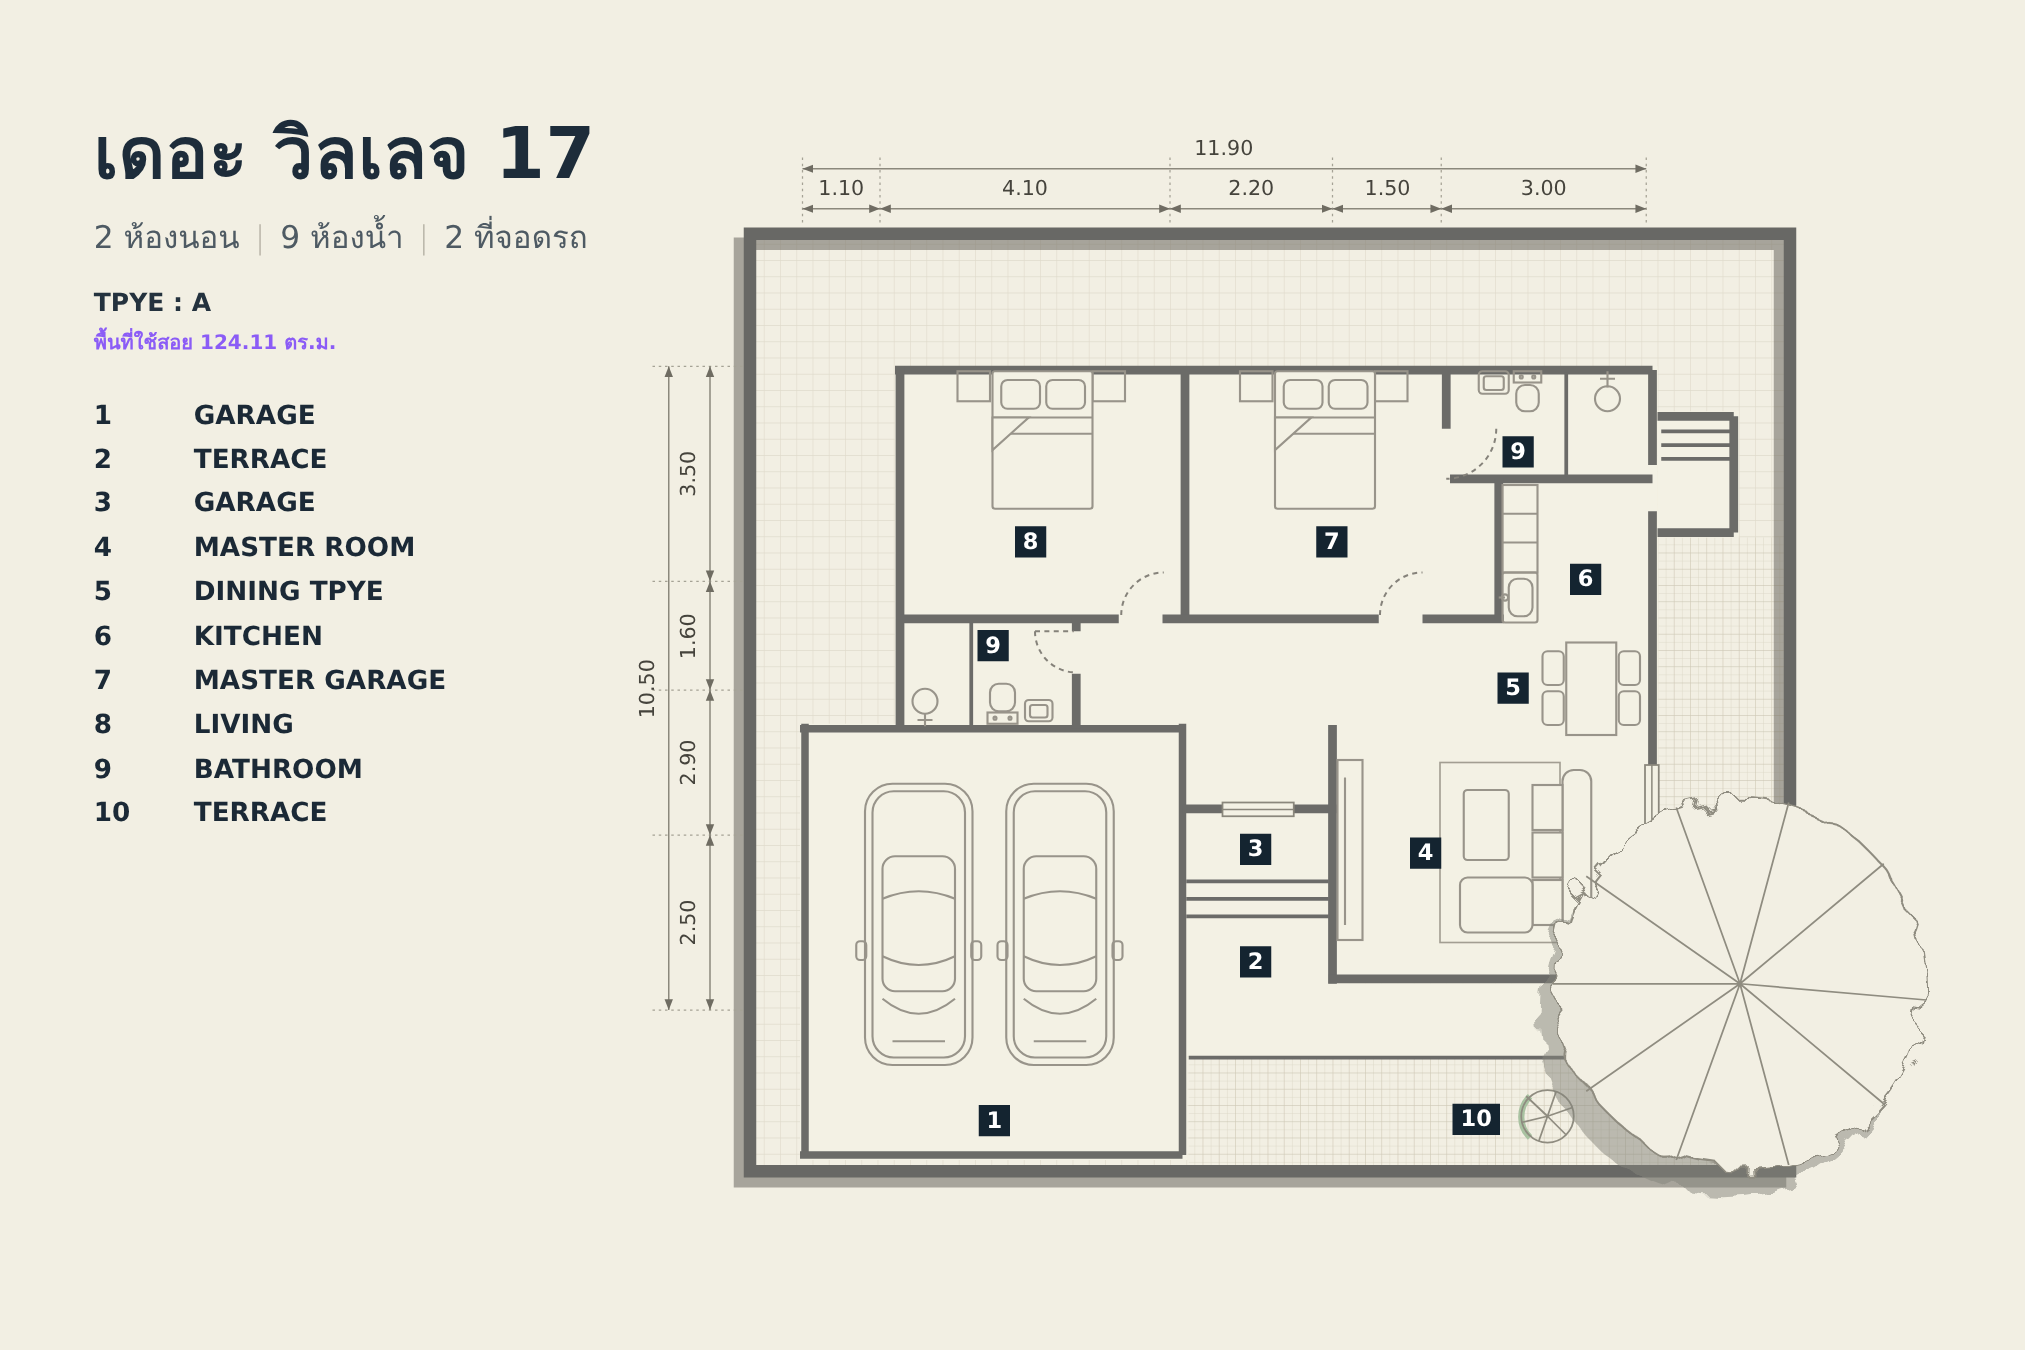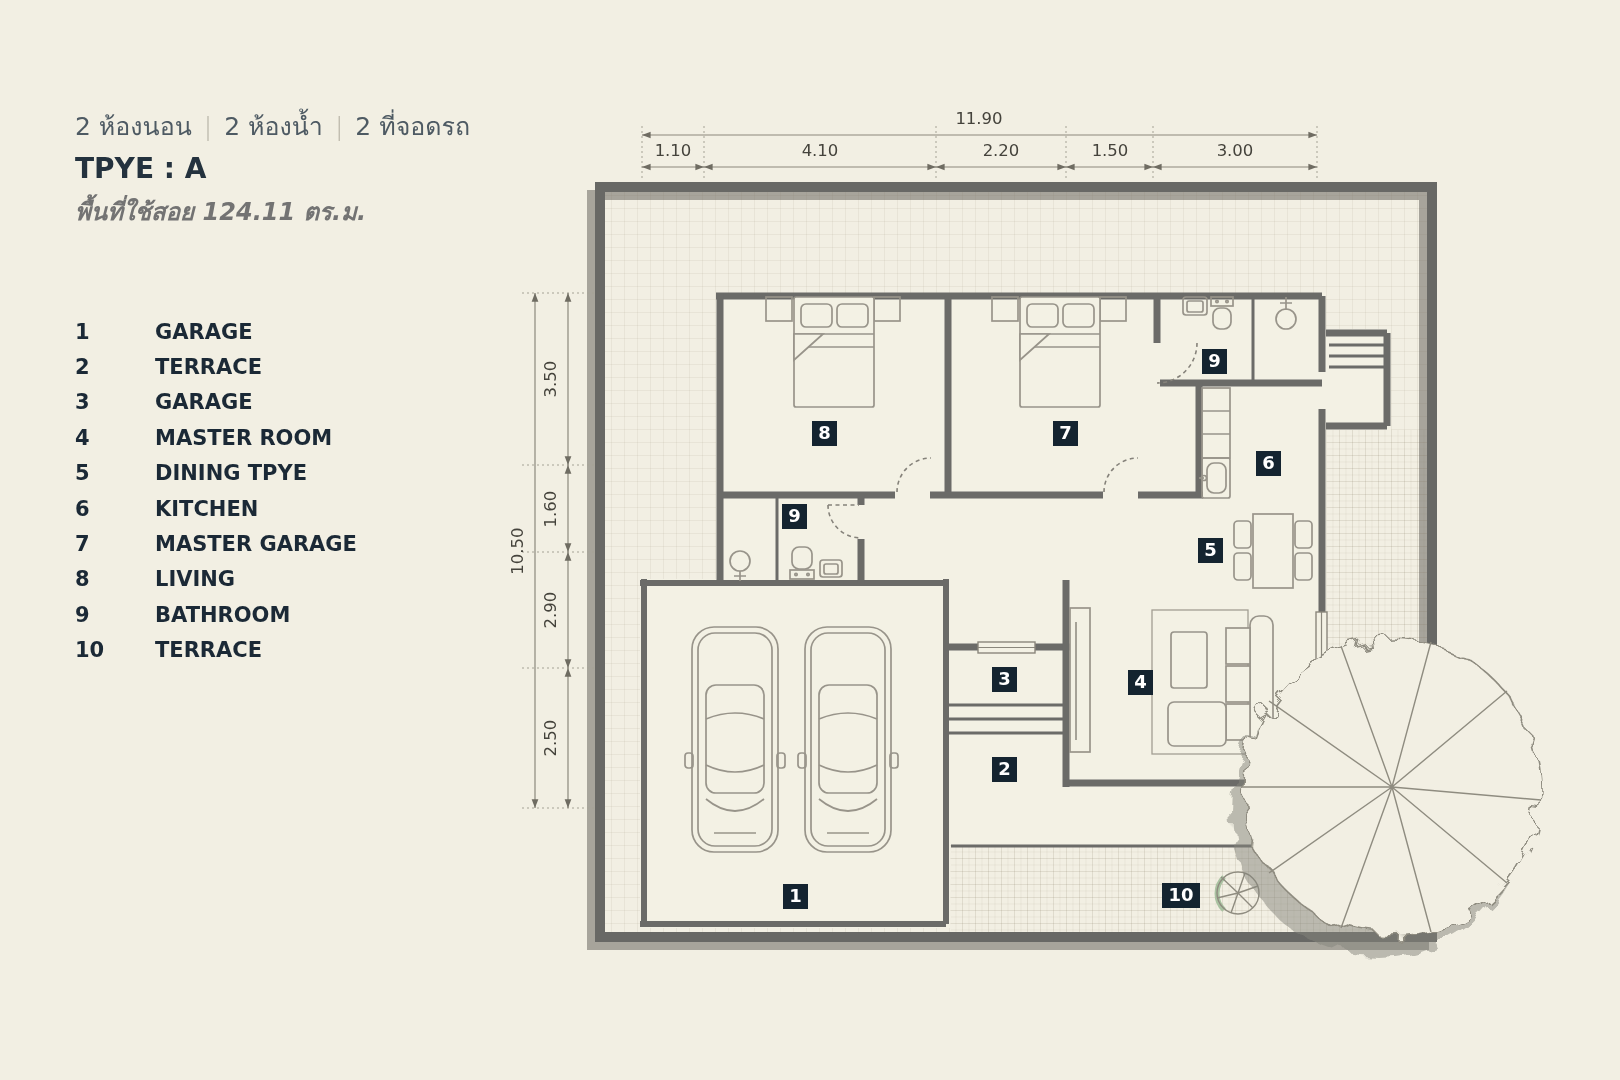--- a/index.html
+++ b/index.html
@@ -6,22 +6,22 @@
   body{
     width:1620px;height:1080px;overflow:hidden;position:relative;
     background:#f2efe3;
     font-family:"DejaVu Sans","Liberation Sans",sans-serif;
     color:#1b2936;
   }
   .panel{position:absolute;left:75px;top:92px;width:460px;}
   .title{font-size:57px;font-weight:800;color:#1d2c3a;letter-spacing:.5px;line-height:1.1;}
   .subtitle{margin-top:14px;font-size:25px;font-weight:400;color:#4e5a63;}
   .subtitle .sep{color:#b9b5a8;padding:0 12px;font-weight:300;}
-  .typeline{margin-top:6px;font-size:28px;font-weight:700;color:#24323e;}
-  .arealine{margin-top:7px;font-size:24px;font-weight:700;color:#737373;font-style:italic;}
+  .typeline{margin-top:21px;font-size:20px;font-weight:700;color:#24323e;}
+  .arealine{margin-top:7px;font-size:16px;font-weight:700;color:#8b5cf6;}
   .legend{position:absolute;left:75px;top:314px;width:420px;}
   .legend-row{display:flex;height:35.4px;align-items:center;font-size:21px;font-weight:700;color:#1b2936;}
   .legend-row .num{width:80px;}
   svg{position:absolute;left:0;top:0;}
   svg text{font-family:"DejaVu Sans","Liberation Sans",sans-serif;}
   .w{stroke:#6b6b68;stroke-width:7;fill:none;}
   .wt{stroke:#6b6b68;stroke-width:3;fill:none;}
   .wg{stroke:#6b6b68;stroke-width:6;fill:none;}
   .step{stroke:#6b6b68;stroke-width:3;fill:none;}
   .f{fill:none;stroke:#98948a;stroke-width:1.7;}
@@ -33,22 +33,23 @@
   .dimtext{font-size:16.5px;fill:#45433c;}
   .badge-rect{fill:#142430;}
   .badge-text{fill:#ffffff;font-size:18px;font-weight:700;text-anchor:middle;}
   .treeline{stroke:#8f8c80;stroke-width:1.4;fill:none;}
   .crescent{stroke:#a9c2a1;stroke-width:5;fill:none;}
 </style>
 </head>
 <body>
 
 <div class="panel">
+  <div class="title">เดอะ วิลเลจ 17</div>
   <div class="subtitle">
-    <span>2 ห้องนอน</span><span class="sep">|</span><span>2 ห้องน้ำ</span><span class="sep">|</span><span>2 ที่จอดรถ</span>
+    <span>2 ห้องนอน</span><span class="sep">|</span><span>9 ห้องน้ำ</span><span class="sep">|</span><span>2 ที่จอดรถ</span>
   </div>
   <div class="typeline">TPYE : A</div>
   <div class="arealine">พื้นที่ใช้สอย 124.11 ตร.ม.</div>
 </div>
 
 <div class="legend">
   <div class="legend-row">
       <span class="num">1</span>
       <span>GARAGE</span>
     </div>

